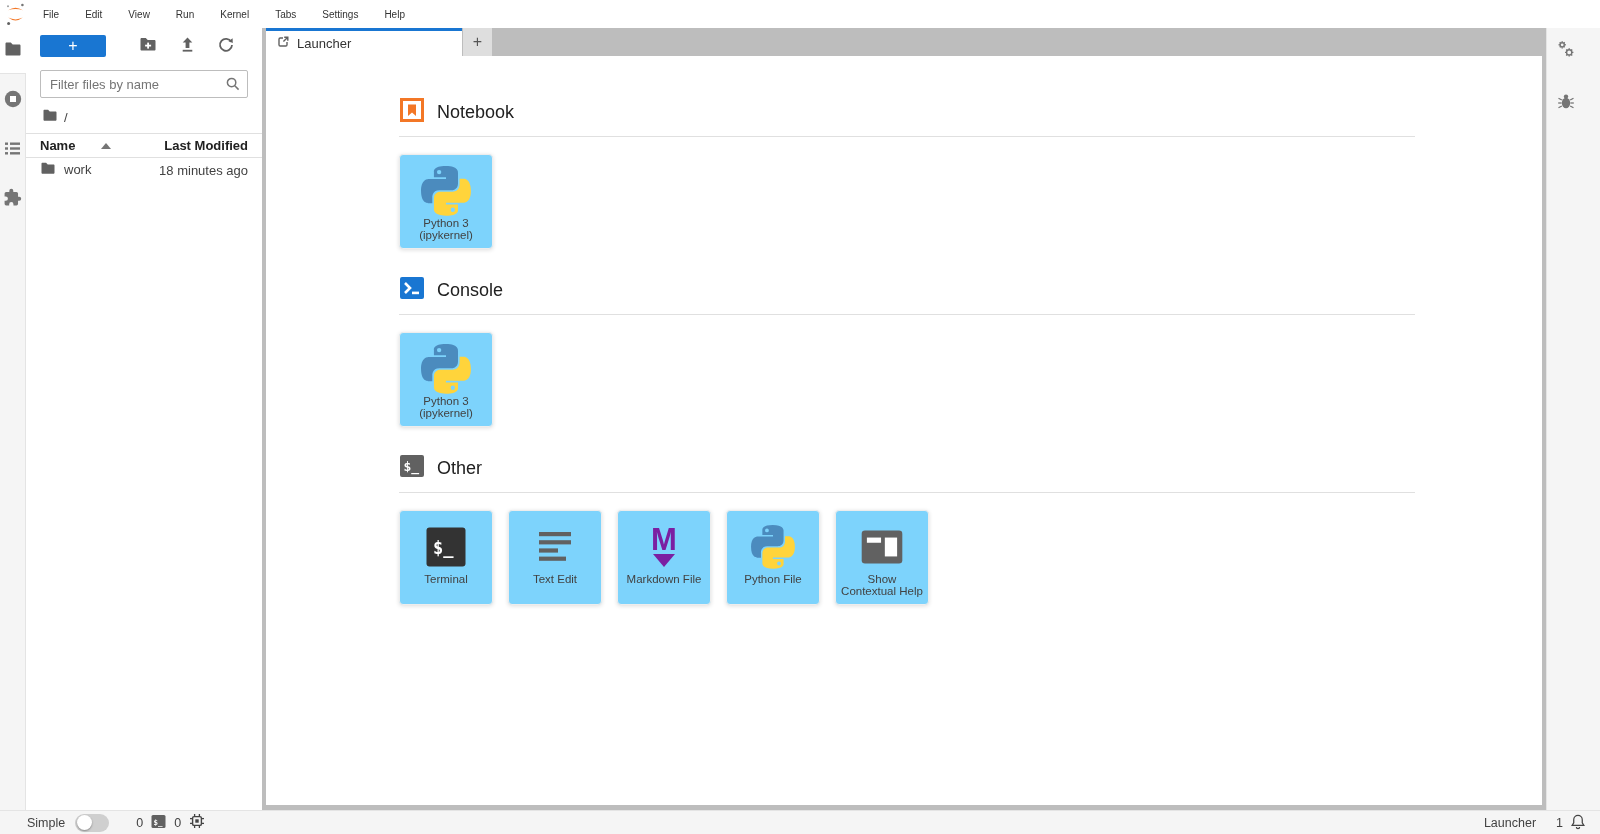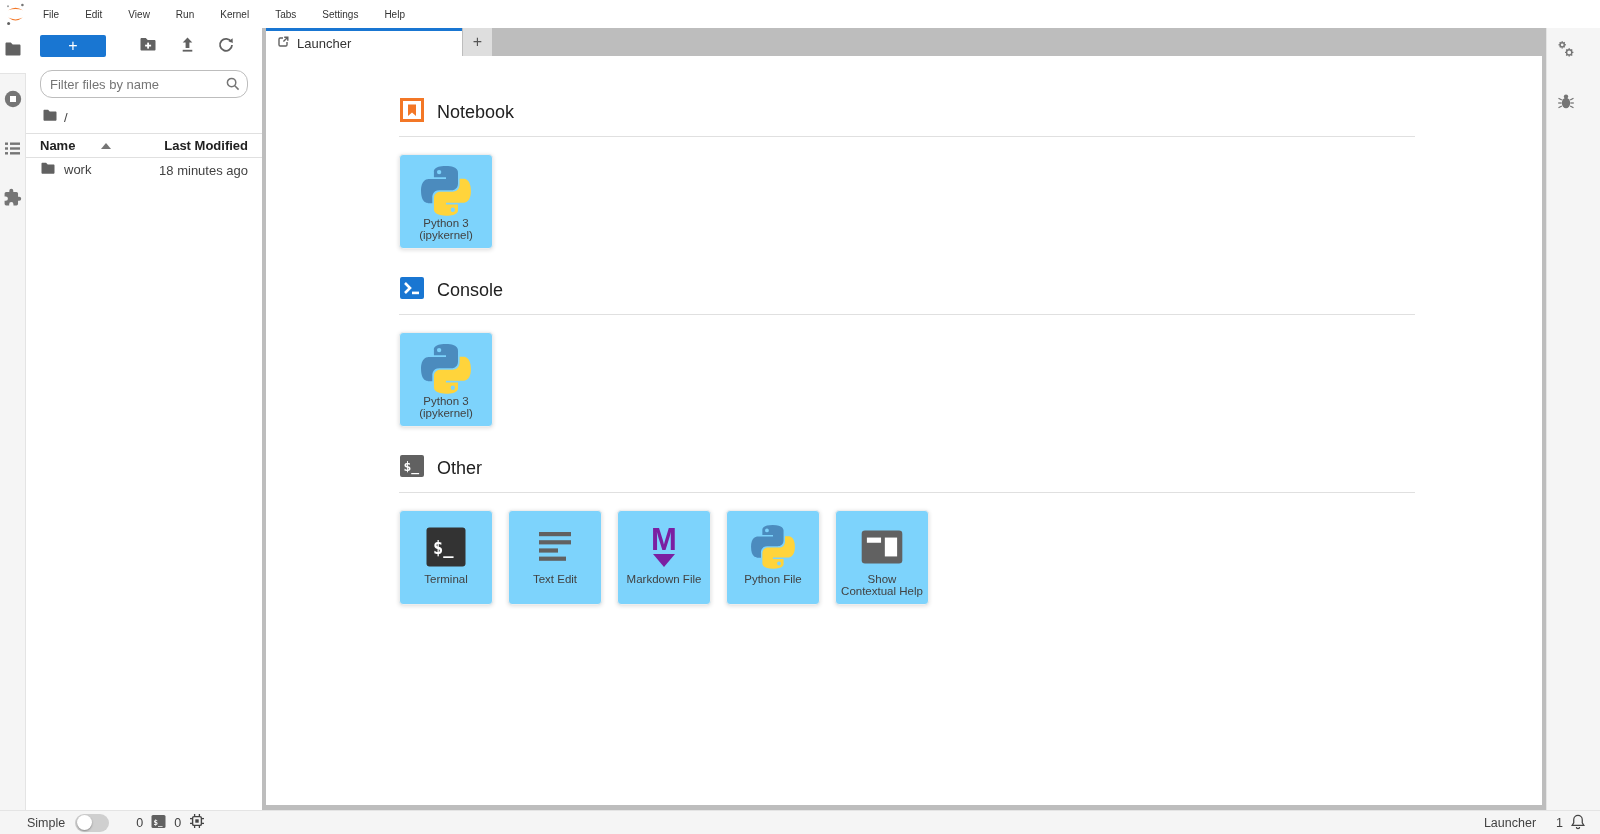--- a/index.html
+++ b/index.html
@@ -29,21 +29,21 @@
   
   .filebrowser { width:236px; background:#fff; flex:0 0 auto; display:flex; flex-direction:column; }
   .fb-toolbar { display:flex; align-items:center; padding:6px 14px 4px 14px; gap:0; }
   .new-launcher-btn {
     width:66px; height:22px; background:#1976d2; border:none; border-radius:2px;
     color:#fff; font-size:16px; line-height:20px; cursor:pointer; margin-right:22px;
   }
   .fb-tool-btn { background:none; border:none; cursor:pointer; padding:2px; margin:0 9px; display:flex; align-items:center; }
   .fb-filter { position:relative; margin:8px 14px 0 14px; }
   .fb-filter input {
-    width:100%; height:28px; border:1px solid #bdbdbd; border-radius:12px;
+    width:100%; height:28px; border:1px solid #bdbdbd; border-radius:2px;
     font-size:13px; padding:0 28px 0 9px; color:#6d28d9; outline:none;
     font-family:"Liberation Sans",sans-serif;
   }
   .fb-filter input::placeholder { color:#757575; }
   .fb-filter .search-ic { position:absolute; right:7px; top:6px; }
   .breadcrumb { display:flex; align-items:center; gap:6px; padding:11px 14px 8px 16px; font-size:13px; color:#424242; }
   .fb-header {
     display:flex; align-items:center; justify-content:space-between;
     border-top:1px solid #e0e0e0; border-bottom:1px solid #e0e0e0;
     padding:4px 14px 4px 14px; font-size:13px; font-weight:bold; color:#212121;

